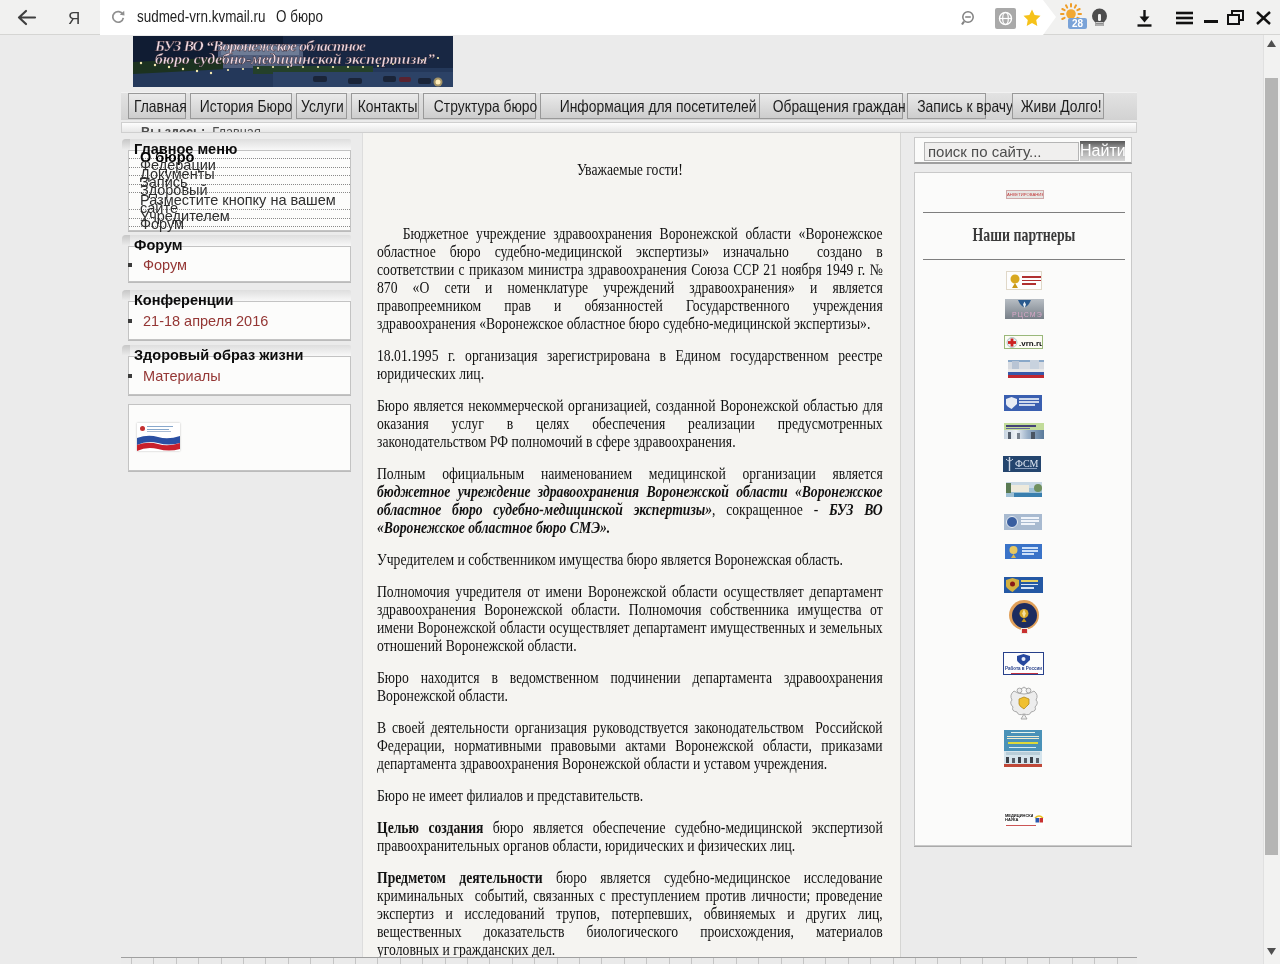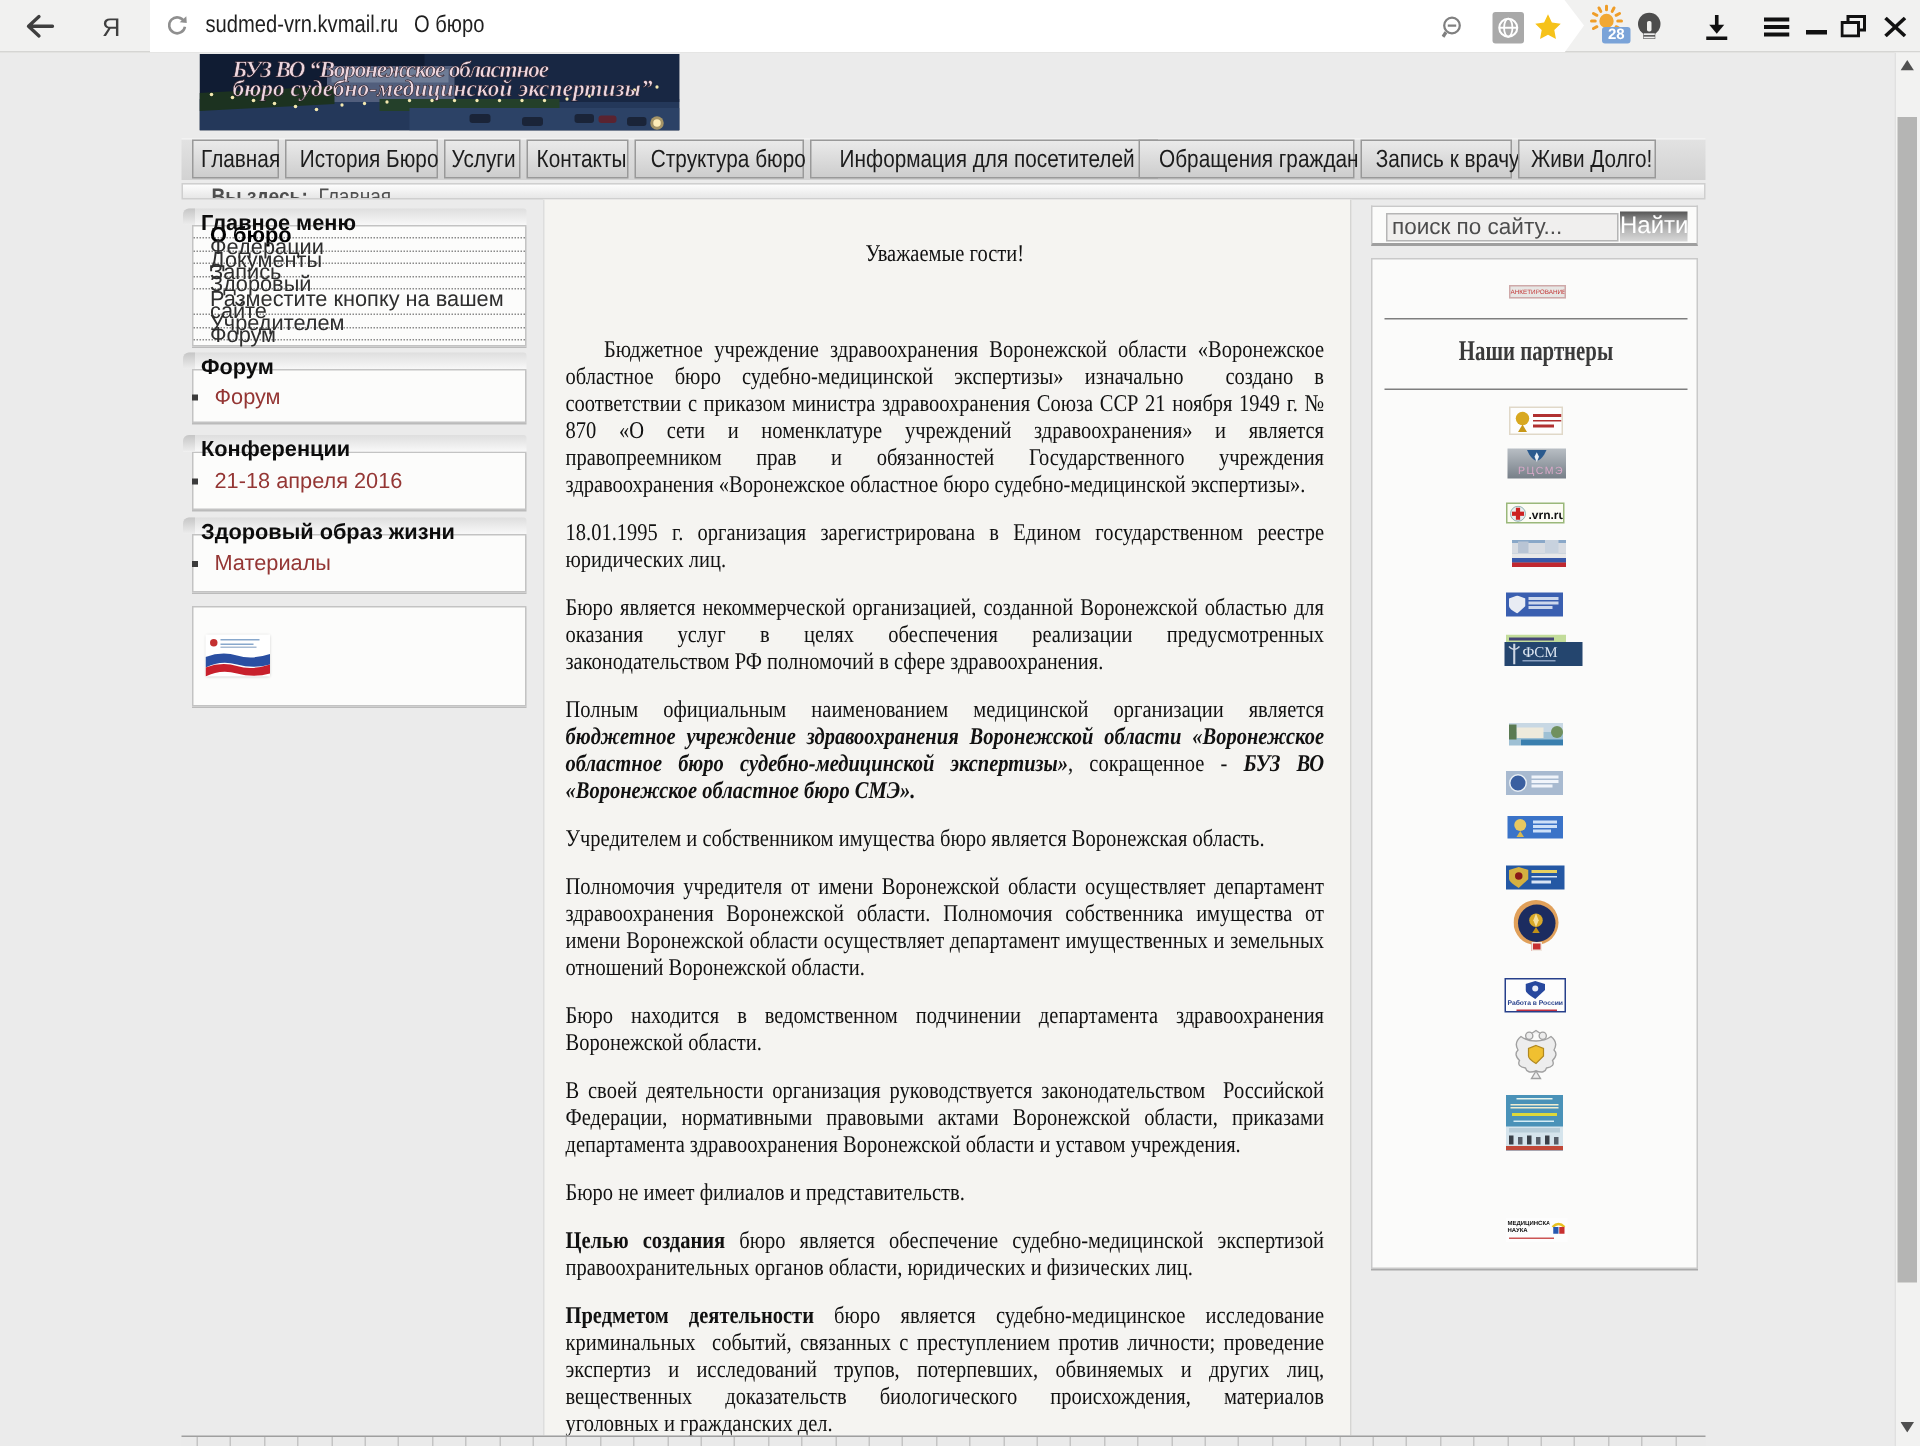--- a/index.html
+++ b/index.html
@@ -183,21 +183,21 @@
 </svg>
 
 <div id="navstrip"></div>
 <div class="navbtn" style="left:128px;width:58px;"><em>Главная</em></div>
 <div class="navbtn" style="left:190px;width:102px;"><em>История Бюро</em></div>
 <div class="navbtn" style="left:296px;width:51px;"><em>Услуги</em></div>
 <div class="navbtn" style="left:351px;width:68px;"><em>Контакты</em></div>
 <div class="navbtn" style="left:423px;width:113px;"><em>Структура бюро</em></div>
 <div class="navbtn" style="left:540px;width:232px;"><em>Информация для посетителей</em></div>
 <div class="navbtn" style="left:759px;width:144px;"><em>Обращения граждан</em></div>
-<div class="navbtn" style="left:907px;width:101px;"><em>Запись к врачу</em></div>
+<div class="navbtn" style="left:907px;width:79px;"><em>Запись к врачу</em></div>
 <div class="navbtn" style="left:1012px;width:92px;"><em>Живи Долго!</em></div>
 
 <div id="crumb">
     <span><b>Вы здесь:</b> &nbsp;Главная</span>
   </div>
 
 <div id="content"></div>
 <div id="ctext">
   <p style="text-align:center;">Уважаемые гости!</p>
   <p>&nbsp;</p>
@@ -367,21 +367,21 @@
 </div>
 <div class="bnr" style="left:1004px;top:423px;width:40px;height:16px;">
   <div class="abs" style="left:0;top:0;width:40px;height:7px;background:#c2dc9a;"></div>
   <div class="abs" style="left:2px;top:2px;width:30px;height:1.5px;background:#447;"></div>
   <div class="abs" style="left:2px;top:4.5px;width:24px;height:1px;background:#669;"></div>
   <div class="abs" style="left:0;top:7px;width:40px;height:9px;background:linear-gradient(90deg,#c8d4e0,#eef2f6 30%,#9ab0c8 60%,#5a7a9a);"></div>
   <div class="abs" style="left:4px;top:9px;width:3px;height:7px;background:#56606e;"></div>
   <div class="abs" style="left:13px;top:10px;width:3px;height:6px;background:#78828e;"></div>
   <div class="abs" style="left:27px;top:9px;width:4px;height:7px;background:#4a5562;"></div>
 </div>
-<div class="bnr" style="left:1003px;top:428px;width:52px;height:16px;background:#24456e;">
+<div class="bnr" style="left:1003px;top:456px;width:38px;height:16px;background:#24456e;">
   <svg class="abs" style="left:2px;top:1px" width="9" height="14" viewBox="0 0 9 14">
       <line x1="4.5" y1="0" x2="4.5" y2="14" stroke="#cdd6e4" stroke-width="1.4"></line>
       <path d="M1 2 Q4.5 6 8 2" stroke="#cdd6e4" stroke-width="1" fill="none"></path>
     </svg>
   <div class="abs" style="left:12px;top:2px;color:#dde6f2;font-size:10px;font-family:'Liberation Serif',serif;">ФСМ</div>
   <div class="abs" style="left:12px;top:12px;width:22px;height:1.2px;background:#8aa0c0;"></div>
 </div>
 <div class="bnr" style="left:1006px;top:482px;width:36px;height:15px;background:linear-gradient(#c8d8e4 40%, #9ec0d4 40%);">
   <div class="abs" style="left:5px;top:3px;width:18px;height:7px;background:#eeeadc;"></div>
   <div class="abs" style="left:0px;top:1px;width:5px;height:10px;background:#5a7a52;"></div>

